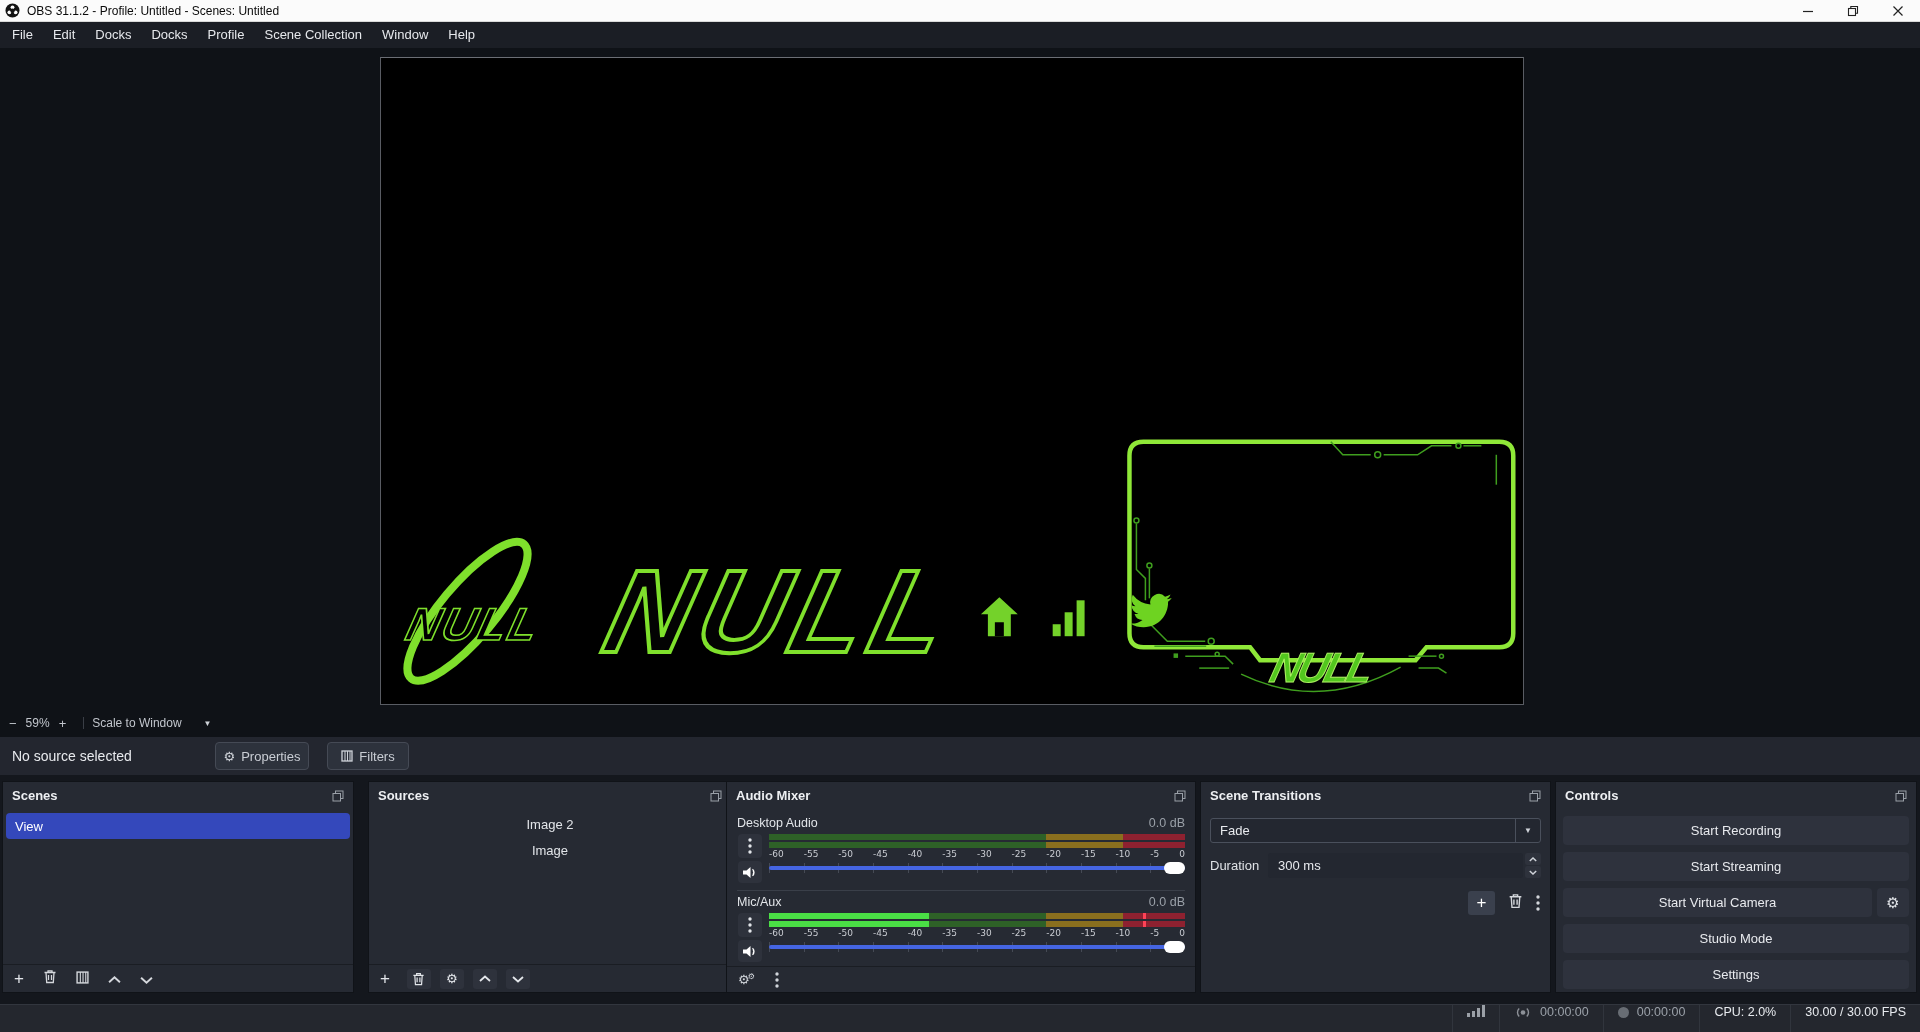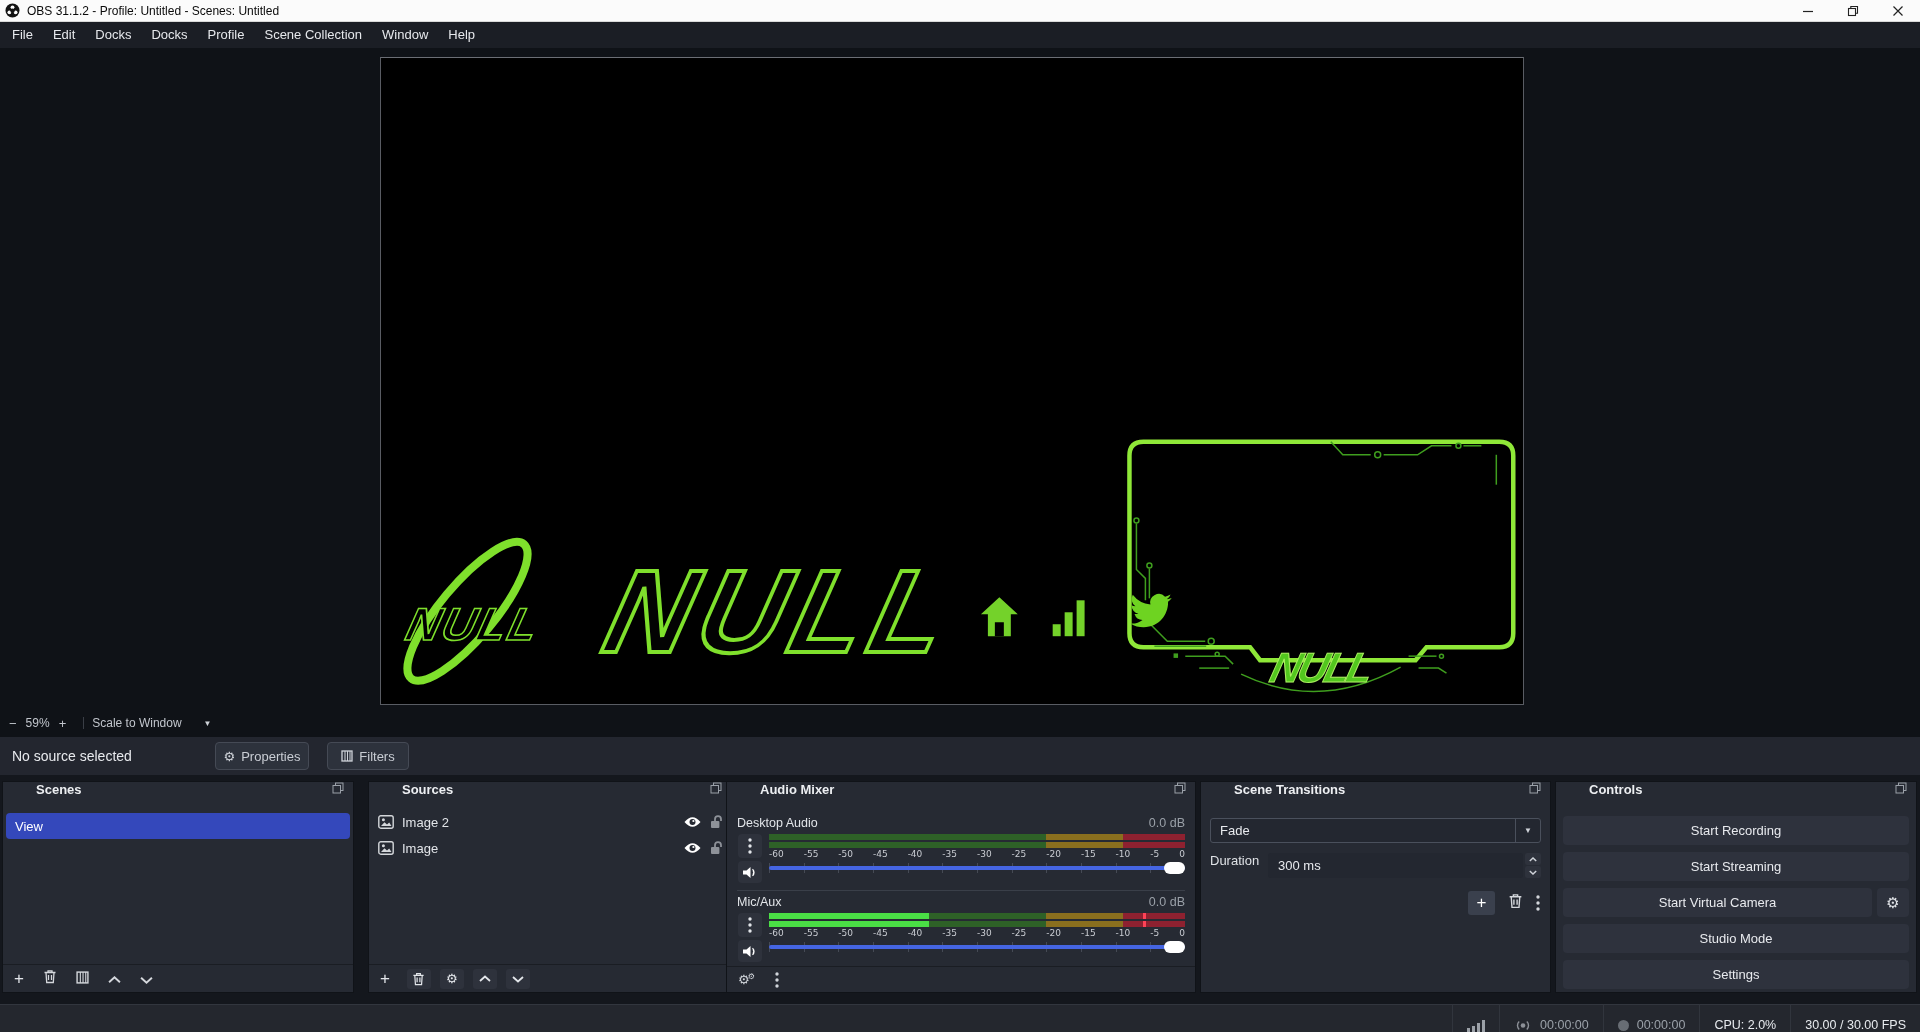--- a/index.html
+++ b/index.html
@@ -36,33 +36,33 @@
               display:flex;align-items:center;}
   .srcstatus{font-size:14px;color:#e8eaee;margin-left:12px;}
   .tbbtn{height:28px;background:#2d323c;border:1px solid #454a55;border-radius:4px;
          display:flex;align-items:center;justify-content:center;gap:6px;
          color:#c9cdd4;font-size:13px;position:absolute;top:5px;}
   .tbbtn .gear{font-size:13px;color:#cfd3d9;}
 
   
   .docks{position:absolute;left:0;top:775px;width:1920px;height:229px;background:#14171d;}
   .panel{position:absolute;top:6px;height:212px;background:#262a33;border:1px solid #101318;}
-  .phead{height:27px;display:flex;align-items:flex-start;padding:0 9px;margin-left:24px;}
+  .phead{height:27px;display:flex;align-items:center;padding:0 9px;}
   .phead .ptitle{font-size:13px;font-weight:bold;color:#edeff2;}
   .phead .popout{margin-left:auto;display:flex;}
   .ptoolbar{position:absolute;bottom:0;left:0;width:100%;height:28px;border-top:1px solid #1a1d23;
             display:flex;align-items:center;padding:0 11px;gap:19px;color:#d4d7dc;}
   .plus{font-size:17px;line-height:1;color:#e3e6ea;}
 
   
   .scene-item{margin:4px 3px;height:26px;background:#3448bb;border-radius:4px;display:flex;
               align-items:center;padding-left:9px;font-size:13px;color:#fff;}
 
   
-  .source-row{height:26px;display:flex;align-items:center;padding:0 9px;gap:8px;}
+  .source-row{height:26px;display:flex;align-items:center;padding:0 24px;gap:8px;flex-direction:column;}
   .source-row .sname{font-size:13px;color:#e2e5e9;}
   .source-row .spacer{margin-left:auto;}
   .iconbtn{width:24px;height:20px;background:#2e323c;border-radius:3px;display:flex;
            align-items:center;justify-content:center;}
 
   
   .mix-ch{padding:5px 10px 0 10px;}
   .mix-head{display:flex;align-items:center;height:18px;}
   .mix-name{font-size:12.5px;color:#e2e5e9;}
   .mix-db{margin-left:auto;font-size:12.5px;color:#9aa0a8;}
@@ -89,21 +89,21 @@
                display:flex;align-items:center;gap:22px;padding:0 11px;color:#d0d4da;}
   .advaudio{font-size:13px;letter-spacing:-2px;}
 
   
   .tr-body{padding:9px 9px 0 9px;}
   .combo{height:25px;background:#232730;border:1px solid #4a505c;border-radius:3px;
          display:flex;align-items:center;}
   .combo .cval{font-size:13px;color:#e8eaee;padding-left:9px;}
   .combo .cdiv{margin-left:auto;width:1px;height:100%;background:#4a505c;}
   .combo .carr{width:24px;text-align:center;font-size:8px;color:#cfd3d9;}
-  .dur-row{display:flex;align-items:flex-start;margin-top:10px;}
+  .dur-row{display:flex;align-items:center;margin-top:10px;}
   .dur-label{width:58px;font-size:13px;color:#dfe2e6;}
   .spin{flex:1;display:flex;gap:2px;height:25px;}
   .spin .sval{flex:1;background:#232730;border-radius:3px;display:flex;align-items:center;
               padding-left:10px;font-size:13px;color:#e8eaee;}
   .spin .sarrows{width:16px;display:flex;flex-direction:column;gap:1px;}
   .spin .sbtn{flex:1;background:#2e323c;border-radius:2px;display:flex;align-items:center;justify-content:center;}
   .tr-icons{display:flex;justify-content:flex-end;align-items:center;gap:13px;margin-top:13px;padding-right:1px;}
   .plusbtn{width:27px;height:24px;background:#3a404d;border-radius:3px;display:flex;
            align-items:center;justify-content:center;color:#fff;font-size:17px;}
 
@@ -111,21 +111,21 @@
   .ctl-body{padding:7px 7px 0 7px;}
   .ctlbtn{width:100%;height:29px;background:#2e323d;border-radius:4px;display:flex;align-items:center;
           justify-content:center;font-size:13px;color:#e8eaee;margin-bottom:7px;}
   .ctl-row{display:flex;gap:5px;margin-bottom:7px;}
   .ctl-row .ctlbtn{margin-bottom:0;flex:1;}
   .ctl-gear{width:32px;height:29px;background:#2e323d;border-radius:4px;display:flex;
             align-items:center;justify-content:center;color:#dfe2e6;font-size:15px;}
 
   
   .statusbar{position:absolute;left:0;top:1004px;width:1920px;height:28px;background:#24272e;
-             border-top:1px solid #32363e;display:flex;align-items:flex-end;}
+             border-top:1px solid #32363e;display:flex;align-items:flex-start;}
   .sb-spacer{flex:1;}
   .sb-sep{width:1px;height:28px;background:#31353d;}
   .sb-group{display:flex;align-items:center;gap:8px;padding:0 14px;}
   .sb-time{font-size:12.5px;color:#9aa0a8;}
   .sb-strong{font-size:12.5px;color:#e8ebef;}
   .sigbars{display:flex;align-items:flex-end;gap:2px;height:12px;}
   .sigbars i{display:block;width:3px;background:#9ba0a7;}
   .recdot{width:11px;height:11px;border-radius:50%;background:#686d74;}
 </style>
 </head>

